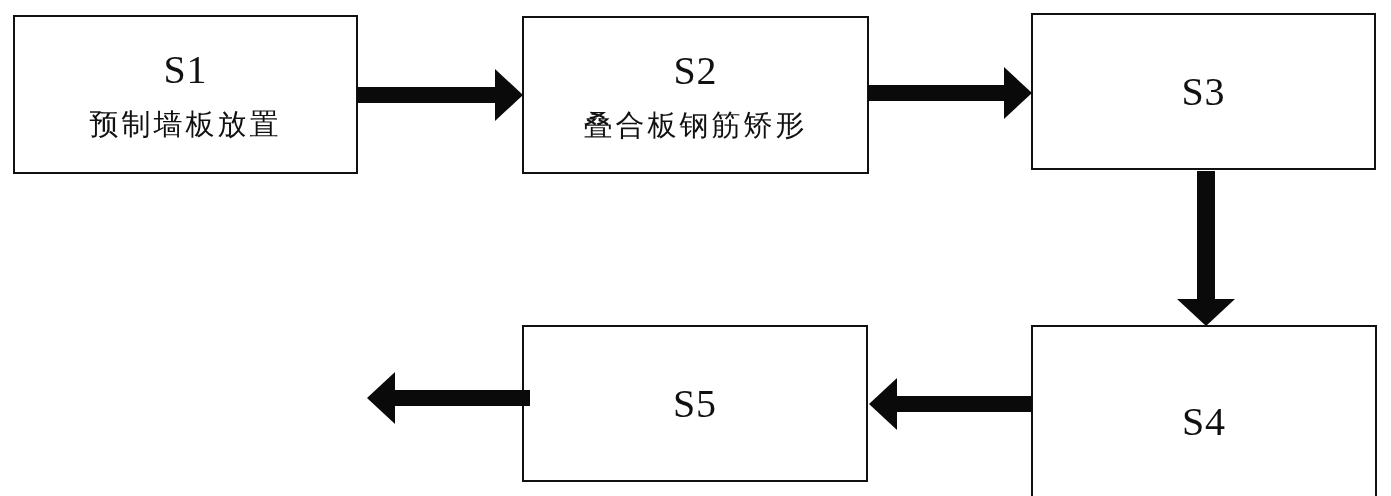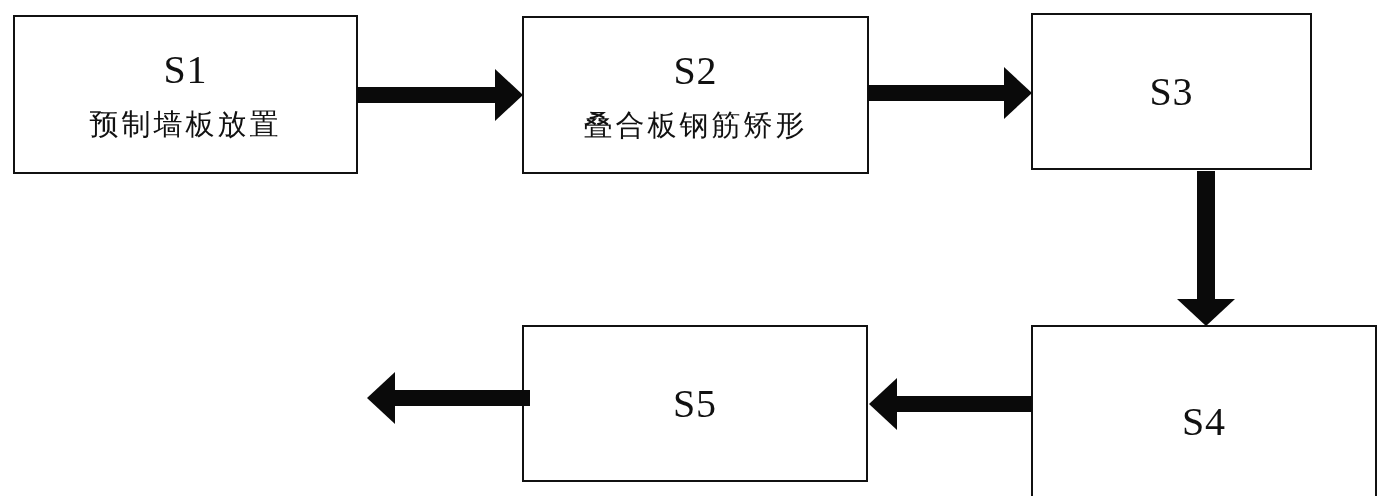--- a/index.html
+++ b/index.html
@@ -37,21 +37,21 @@
   }
   .node .label {
     font-size: 29px;
     line-height: 1;
     letter-spacing: 3px;
     white-space: nowrap;
   }
   
   .node-s1 { left: 13px;   top: 15px;  width: 345px; height: 159px; }
   .node-s2 { left: 522px;  top: 16px;  width: 347px; height: 158px; }
-  .node-s3 { left: 1031px; top: 13px;  width: 281px; height: 157px; }
+  .node-s3 { left: 1031px; top: 13px;  width: 345px; height: 157px; }
   .node-s4 { left: 1031px; top: 325px; width: 346px; height: 193px; }
   .node-s5 { left: 522px;  top: 325px; width: 346px; height: 157px; }
   .node-s6 { left: 20px;   top: 318px; width: 347px; height: 156px; }
 
   
   .arrow { position: absolute; }
   .arrow-h { height: 52px; }
   .arrow-h .shaft {
     position: absolute;
     top: 18px;

